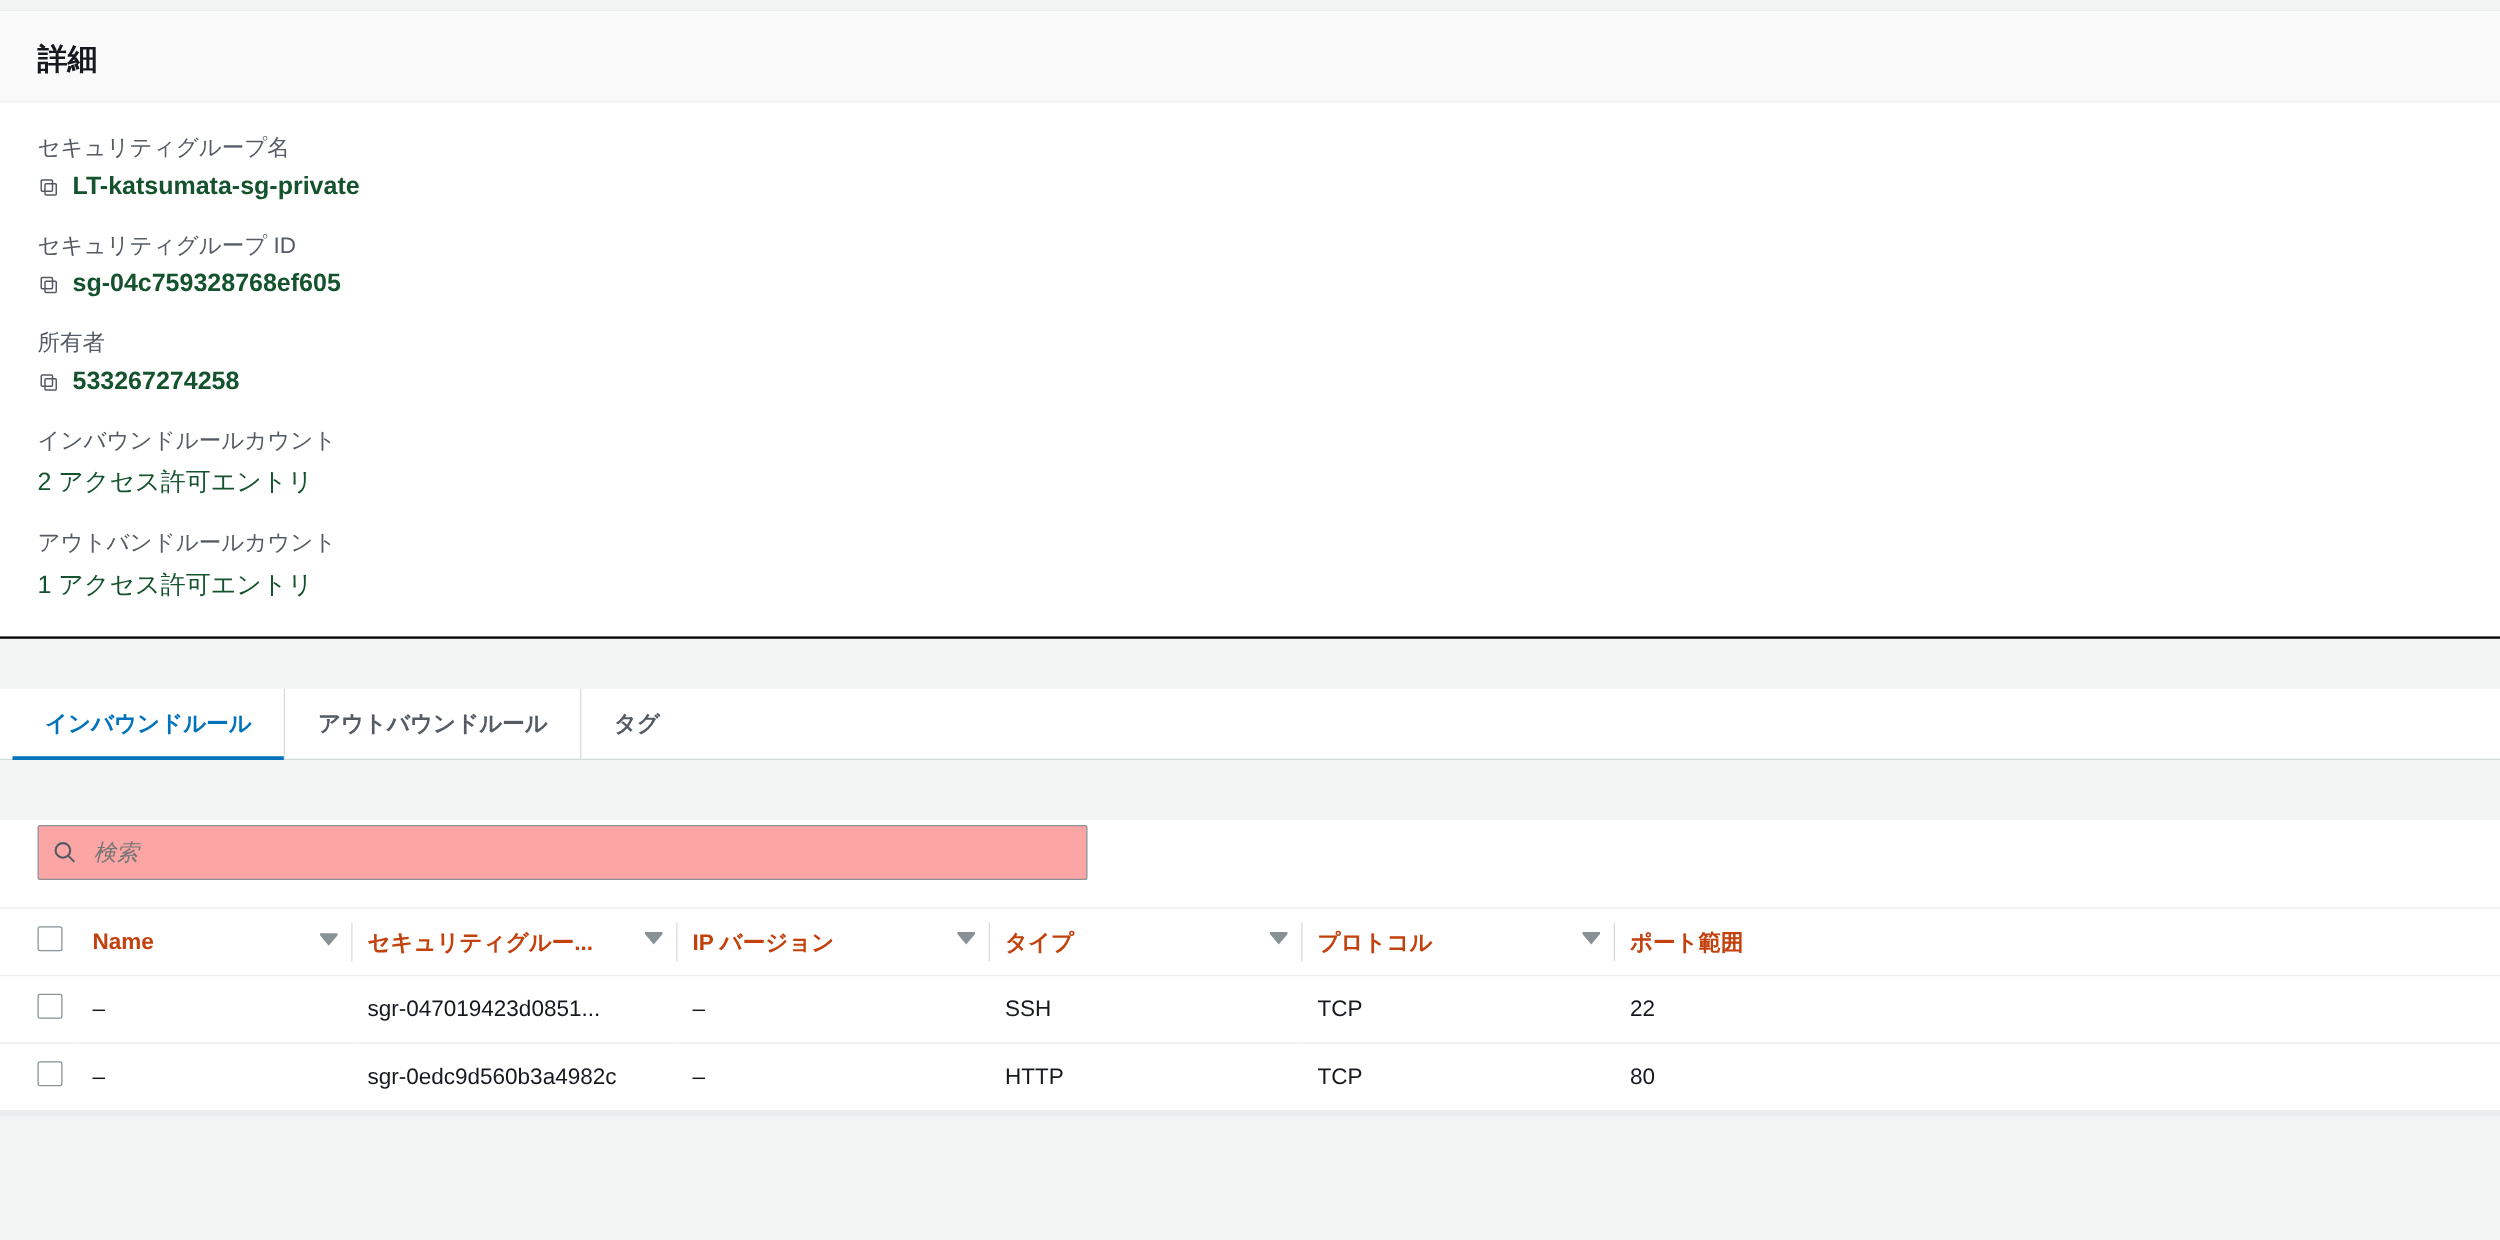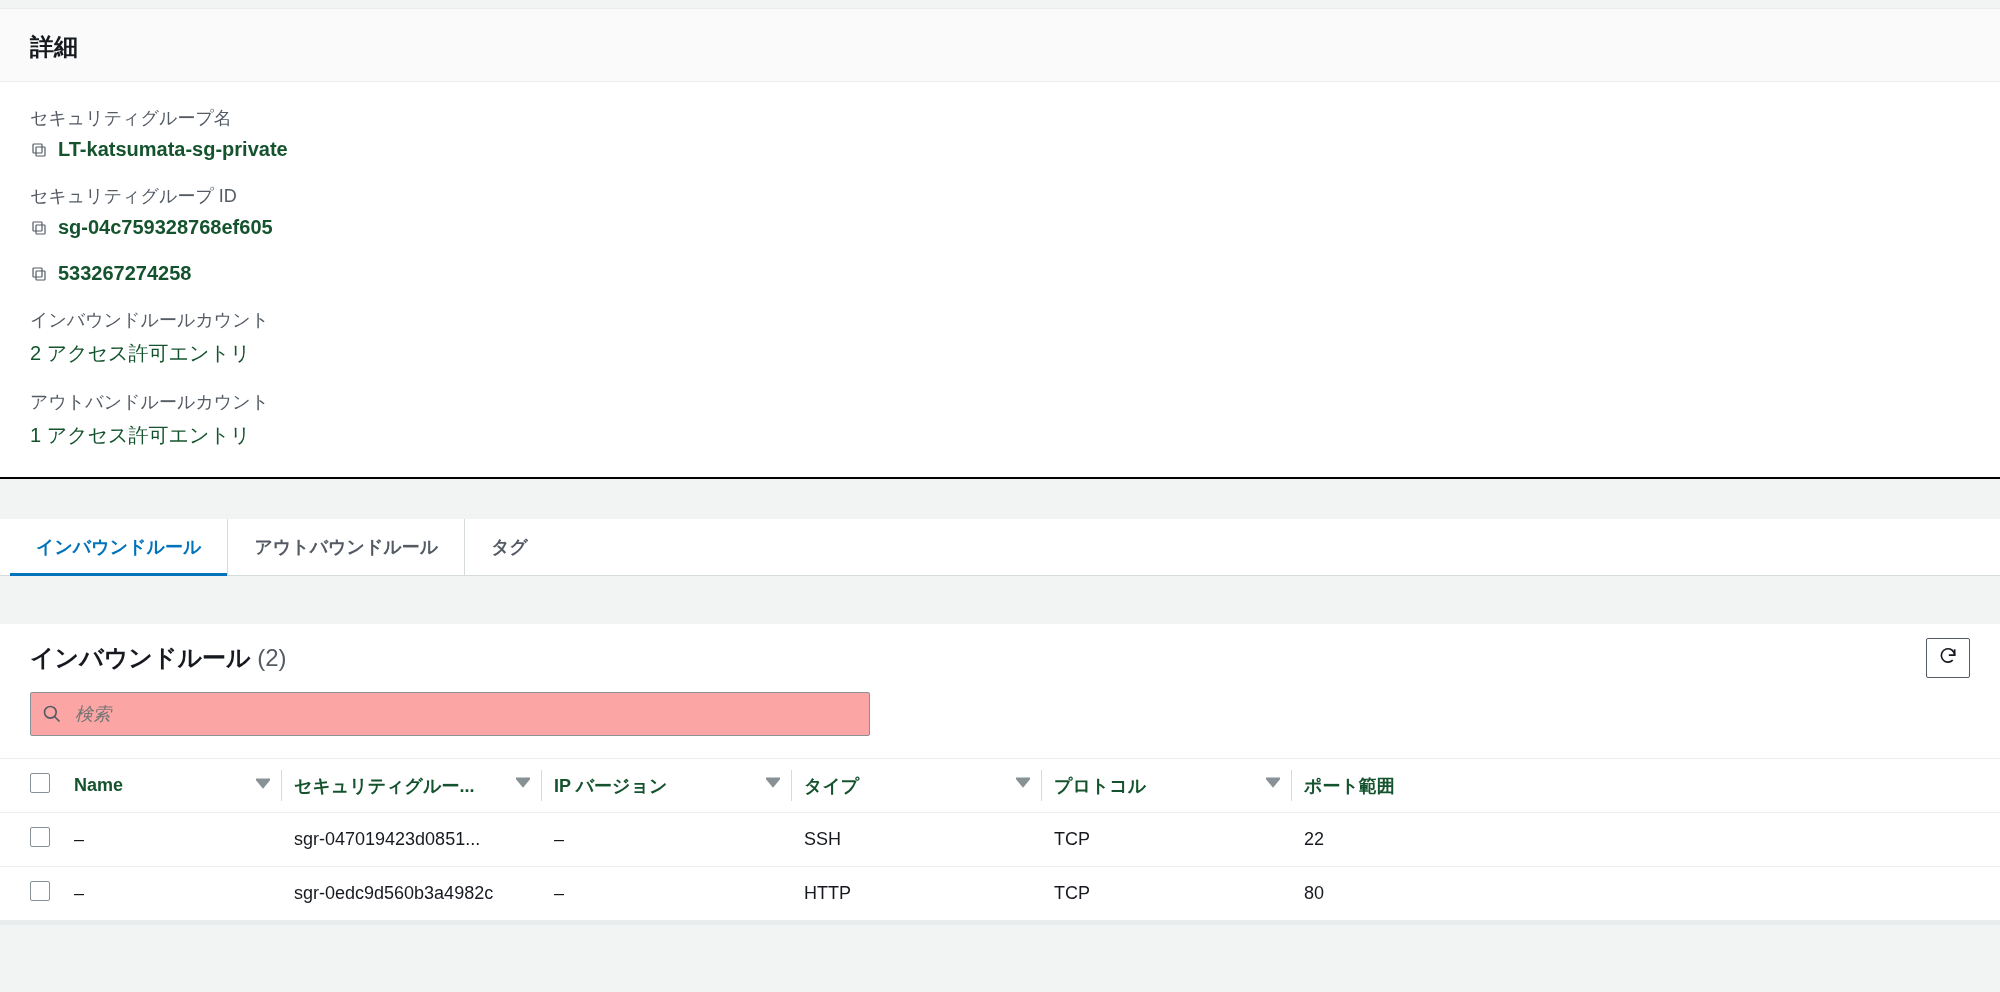--- a/index.html
+++ b/index.html
@@ -149,21 +149,21 @@
 
   table.rules {
     width: 100%;
     border-collapse: collapse;
     margin-top: 10px;
   }
   table.rules thead th {
     text-align: left;
     font-weight: 700;
     font-size: 18px;
-    color: #14532d;
+    color: #c2410c;
     padding: 14px 12px;
     border-top: 1px solid #eaeded;
     border-bottom: 1px solid #eaeded;
     background: #ffffff;
     position: relative;
   }
   table.rules thead th .sort-icon {
     display: inline-flex;
     margin-left: auto;
     float: right;
@@ -232,20 +232,21 @@
               <rect x="8" y="8" width="12" height="12" rx="1"></rect>
               <rect x="4" y="4" width="12" height="12" rx="1"></rect>
             </svg>
         </span>
         <span>sg-04c759328768ef605</span>
       </div>
     </div>
 
 
     <div class="field">
+      <div class="field-label">所有者</div>
       <div class="field-value">
         <span class="copy-icon">
           <svg viewBox="0 0 24 24">
               <rect x="8" y="8" width="12" height="12" rx="1"></rect>
               <rect x="4" y="4" width="12" height="12" rx="1"></rect>
             </svg>
         </span>
         <span>533267274258</span>
       </div>
     </div>
@@ -267,34 +268,20 @@
   </div>
 </div>
 
 <div class="tabs-bar">
   <div class="tab active">インバウンドルール</div>
   <div class="tab">アウトバウンドルール</div>
   <div class="tab">タグ</div>
 </div>
 
 <div class="rules-section">
-  <div class="rules-header">
-    <div class="rules-title">
-      <span>インバウンドルール</span>
-      <span class="count">(2)</span>
-    </div>
-    <div class="refresh-btn">
-      <span>
-        <svg viewBox="0 0 24 24">
-            <path d="M20 11a8 8 0 1 0-2.34 6"></path>
-            <polyline points="20 4 20 11 13 11"></polyline>
-          </svg>
-      </span>
-    </div>
-  </div>
 
   <div class="search-wrap">
     <div class="search-box">
       <span class="search-icon">
         <svg viewBox="0 0 24 24">
             <circle cx="10" cy="10" r="7"></circle>
             <line x1="21" y1="21" x2="15" y2="15"></line>
           </svg>
       </span>
       <input type="text" placeholder="検索" style="">

